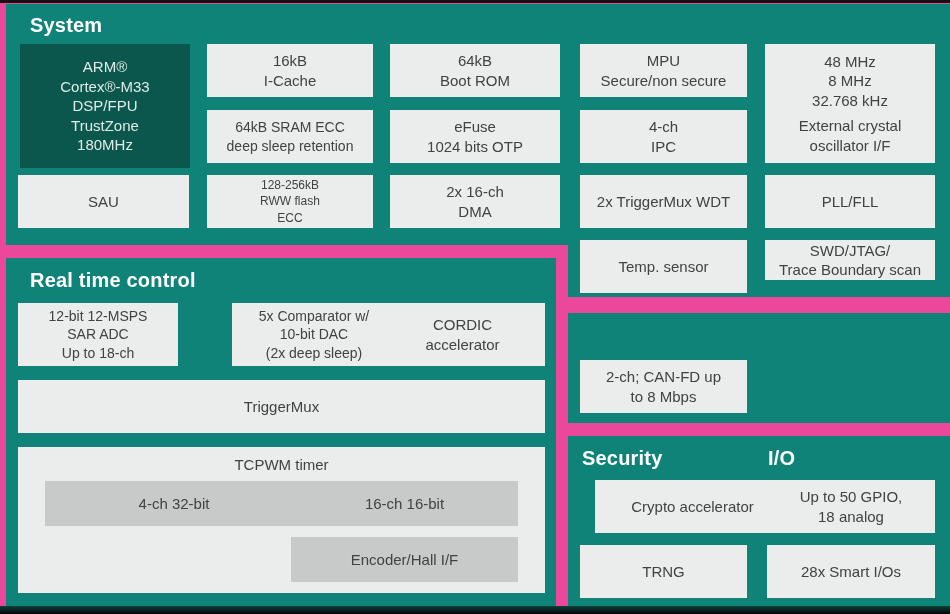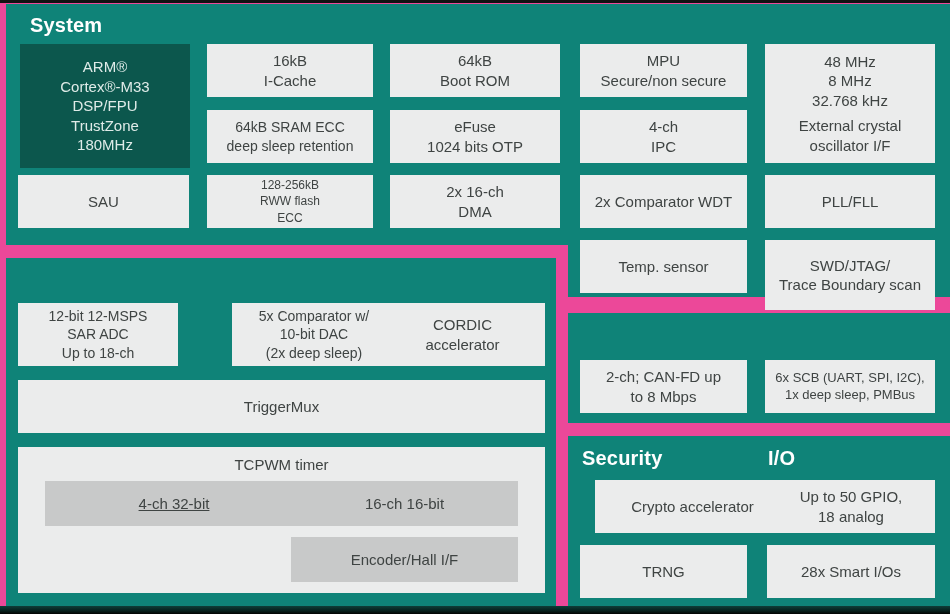--- a/index.html
+++ b/index.html
@@ -38,34 +38,34 @@
   #b-bootrom { left:384px; top:40px;  width:170px; height:53px; }
   #b-efuse   { left:384px; top:106px; width:170px; height:53px; }
   #b-dma     { left:384px; top:171px; width:170px; height:53px; }
   #b-mpu     { left:574px; top:40px;  width:167px; height:53px; }
   #b-ipc     { left:574px; top:106px; width:167px; height:53px; }
   #b-wdt     { left:574px; top:171px; width:167px; height:53px; }
   #b-temp    { left:574px; top:236px; width:167px; height:53px; }
   #b-clocks  { left:759px; top:40px;  width:170px; height:119px; }
   #b-clocks .gap { margin-top:6px; }
   #b-pll     { left:759px; top:171px; width:170px; height:53px; }
-  #b-swd     { left:759px; top:236px; width:170px; height:70px; }
+  #b-swd     { left:759px; top:236px; width:170px; height:40px; }
 
   
   #b-sar    { left:12px;  top:45px;  width:160px; height:63px; font-size:14px; }
   #b-comp   { left:194px; top:45px;  width:164px; height:63px; font-size:14px;margin-left:32px; }
   #b-cordic { left:374px; top:45px;  width:165px; height:63px; }
   #b-tmux   { left:12px;  top:122px; width:527px; height:53px; }
   #b-tcpwm  { left:12px;  top:189px; width:527px; height:146px; justify-content:flex-start; }
   #b-tcpwm .tl { margin-top:8px; font-size:15px; }
   .inner {
     position:absolute; background:#C8C9C9; color:#3F4443;
     display:flex; align-items:center; justify-content:center; text-align:center; font-size:15px;
   }
-  #b-ch32  { left:27px;  top:34px; width:258px; height:45px;text-decoration:underline; }
+  #b-ch32  { left:27px;  top:34px; width:258px; height:45px; }
   #b-ch16  { left:273px; top:34px; width:227px; height:45px; }
   #b-hrpwm { left:27px;  top:90px; width:226px; height:45px; }
   #b-enc   { left:273px; top:90px; width:227px; height:45px; }
 
   
   #b-canfd { left:12px;  top:47px; width:167px; height:53px; }
   #b-scb   { left:197px; top:47px; width:170px; height:53px; font-size:13px; }
 
   
   #b-crypto  { left:12px;  top:44px;  width:195px; height:53px;margin-left:15px; }
@@ -102,57 +102,56 @@
     <div class="block" id="b-bootrom">64kB
 Boot ROM</div>
     <div class="block" id="b-efuse">eFuse
 1024 bits OTP</div>
     <div class="block" id="b-dma">2x 16-ch
 DMA</div>
     <div class="block" id="b-mpu">MPU
 Secure/non secure</div>
     <div class="block" id="b-ipc">4-ch
 IPC</div>
-    <div class="block" id="b-wdt">2x Comparator WDT</div>
+    <div class="block" id="b-wdt">2x TriggerMux WDT</div>
     <div class="block" id="b-temp">Temp. sensor</div>
     <div class="block" id="b-clocks">
       <div>48 MHz
 8 MHz
 32.768 kHz</div>
       <div class="gap">External crystal
 oscillator I/F</div>
     </div>
     <div class="block" id="b-pll">PLL/FLL</div>
     <div class="block" id="b-swd">SWD/JTAG/
 Trace Boundary scan</div>
   </section>
 
   <section class="sec" id="sec-rtc">
+    <h2 class="sec-title" id="t-rtc">Real time control</h2>
     <div class="block" id="b-sar">12-bit 12-MSPS
 SAR ADC
 Up to 18-ch</div>
     <div class="block" id="b-comp">5x Comparator w/
 10-bit DAC
 (2x deep sleep)</div>
     <div class="block" id="b-cordic">CORDIC
 accelerator</div>
     <div class="block" id="b-tmux">TriggerMux</div>
     <div class="block" id="b-tcpwm">
       <div class="tl">TCPWM timer</div>
       <div class="inner" id="b-ch32">4-ch 32-bit</div>
       <div class="inner" id="b-ch16">16-ch 16-bit</div>
       <div class="inner" id="b-enc">Encoder/Hall I/F</div>
     </div>
   </section>
 
   <section class="sec" id="sec-comm">
     <div class="block" id="b-canfd">2-ch; CAN-FD up
 to 8 Mbps</div>
-    <div class="block" id="b-scb">6x SCB (UART, SPI, I2C),
-1x deep sleep, PMBus</div>
   </section>
 
   <section class="sec" id="sec-secio">
     <h2 class="sec-title" id="t-security">Security</h2>
     <h2 class="sec-title" id="t-io">I/O</h2>
     <div class="block" id="b-crypto">Crypto accelerator</div>
     <div class="block" id="b-gpio">Up to 50 GPIO,
 18 analog</div>
     <div class="block" id="b-trng">TRNG</div>
     <div class="block" id="b-smartio">28x Smart I/Os</div>

